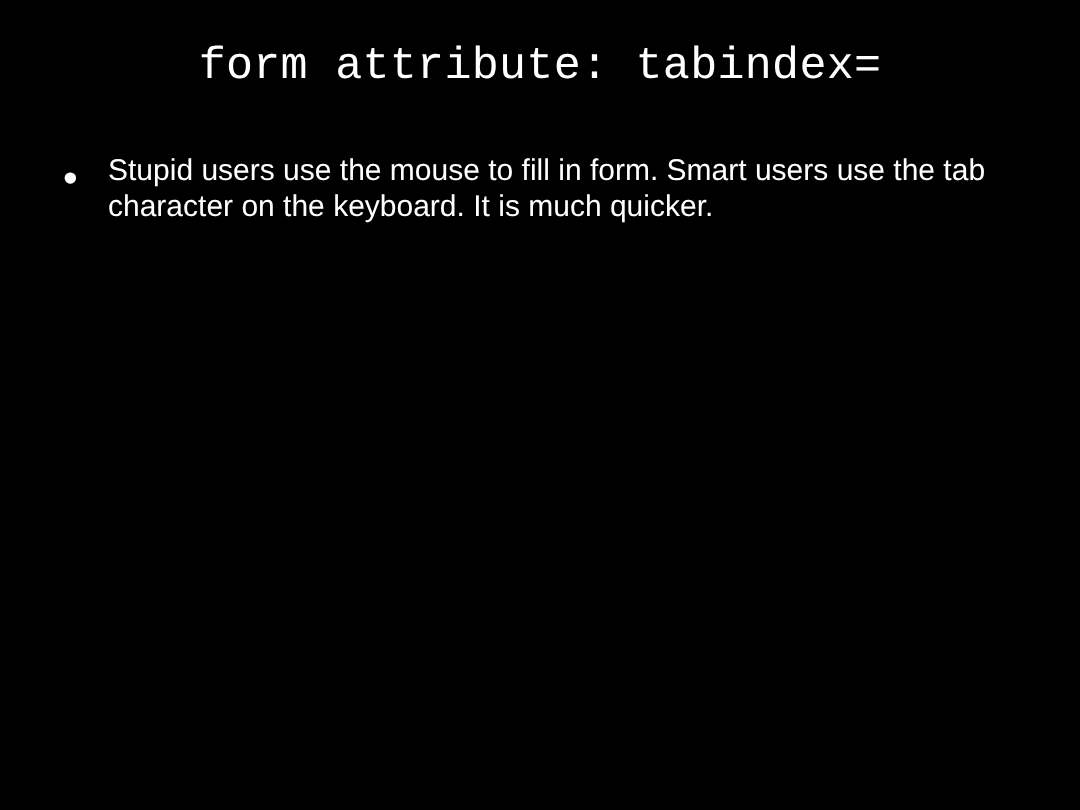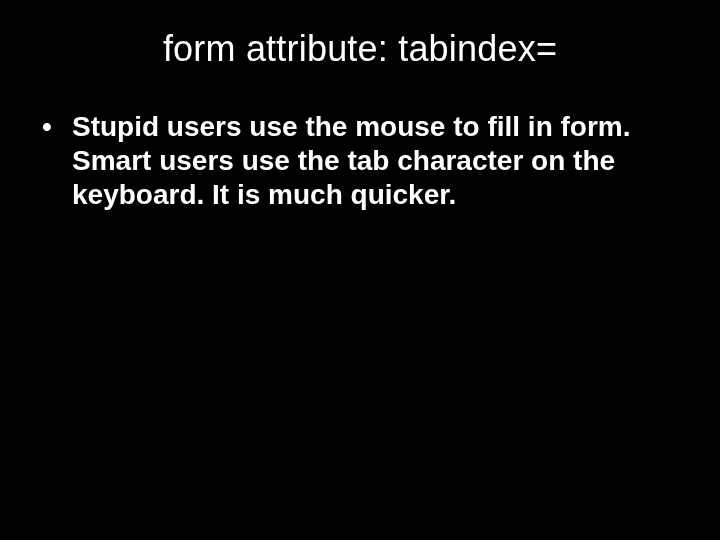--- a/index.html
+++ b/index.html
@@ -13,37 +13,38 @@
     overflow: hidden;
   }
   .slide {
     width: 720px;
     height: 540px;
     box-sizing: border-box;
     padding: 28px 30px 30px 30px;
   }
   .title {
     text-align: center;
-    font-size: 36px;
+    font-size: 30px;
     font-weight: 400;
     margin: 0 0 40px 0;
     letter-spacing: 0.2px;
+    font-family: Liberation Mono, monospace;
   }
   ul.body {
     list-style: none;
     margin: 0;
     padding: 0 4px 0 4px;
   }
   ul.body > li {
     position: relative;
-    font-size: 28px;
+    font-size: 20px;
     line-height: 1.22;
     padding-left: 38px;
     margin: 16px 0 4px 0;
-    font-weight: 700;
+    font-weight: 400;
   }
   ul.body > li::before {
     content: "•";
     position: absolute;
     left: 8px;
     top: 0;
     font-size: 28px;
     line-height: 1.22;
   }
 </style>

